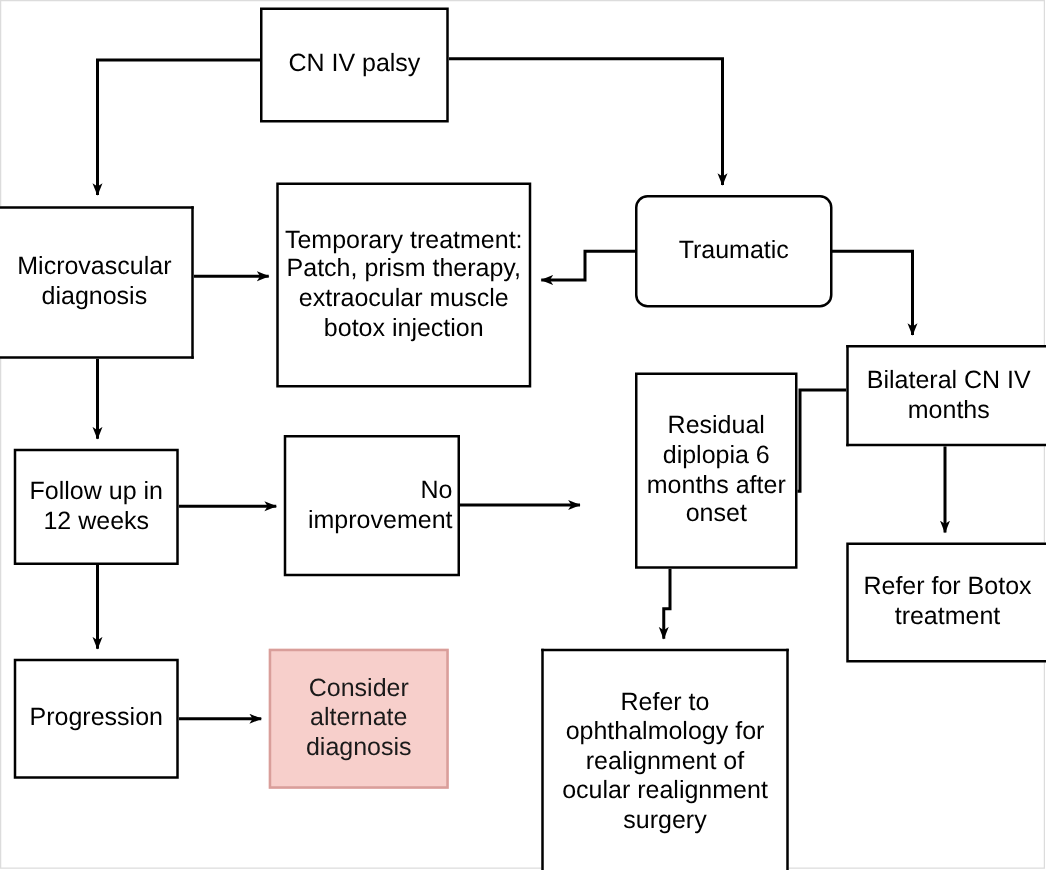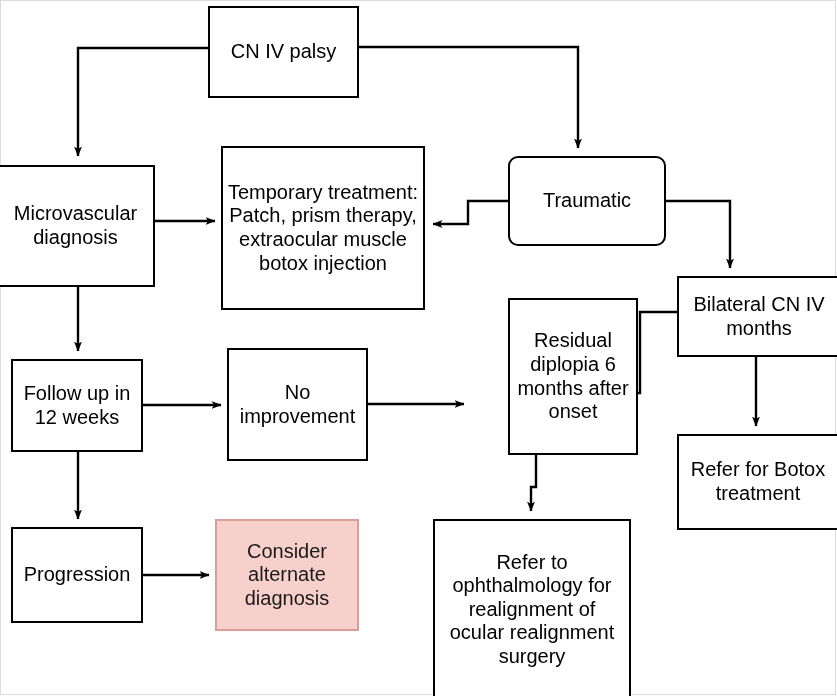--- a/index.html
+++ b/index.html
@@ -124,21 +124,21 @@
   </div>
 
   <div class="node clip-right" style="left:677px; top:276px; width:162px; height:81px;">
     <span>Bilateral CN IV months</span>
   </div>
 
   <div class="node" style="left:11px; top:359px; width:132px; height:93px;justify-content:flex-end;">
     <span>Follow up in 12 weeks</span>
   </div>
 
-  <div class="node" style="left:227px; top:348px; width:141px; height:113px;">
+  <div class="node" style="left:227px; top:348px; width:141px; height:113px;text-align:right;">
     <span>No improvement</span>
   </div>
 
   <div class="node" style="left:472px; top:298px; width:130px; height:157px;margin-left:36px;">
     <span>Residual diplopia 6 months after onset</span>
   </div>
 
   <div class="node" style="left:677px; top:434px; width:162px; height:96px;">
     <span>Refer for Botox treatment</span>
   </div>

